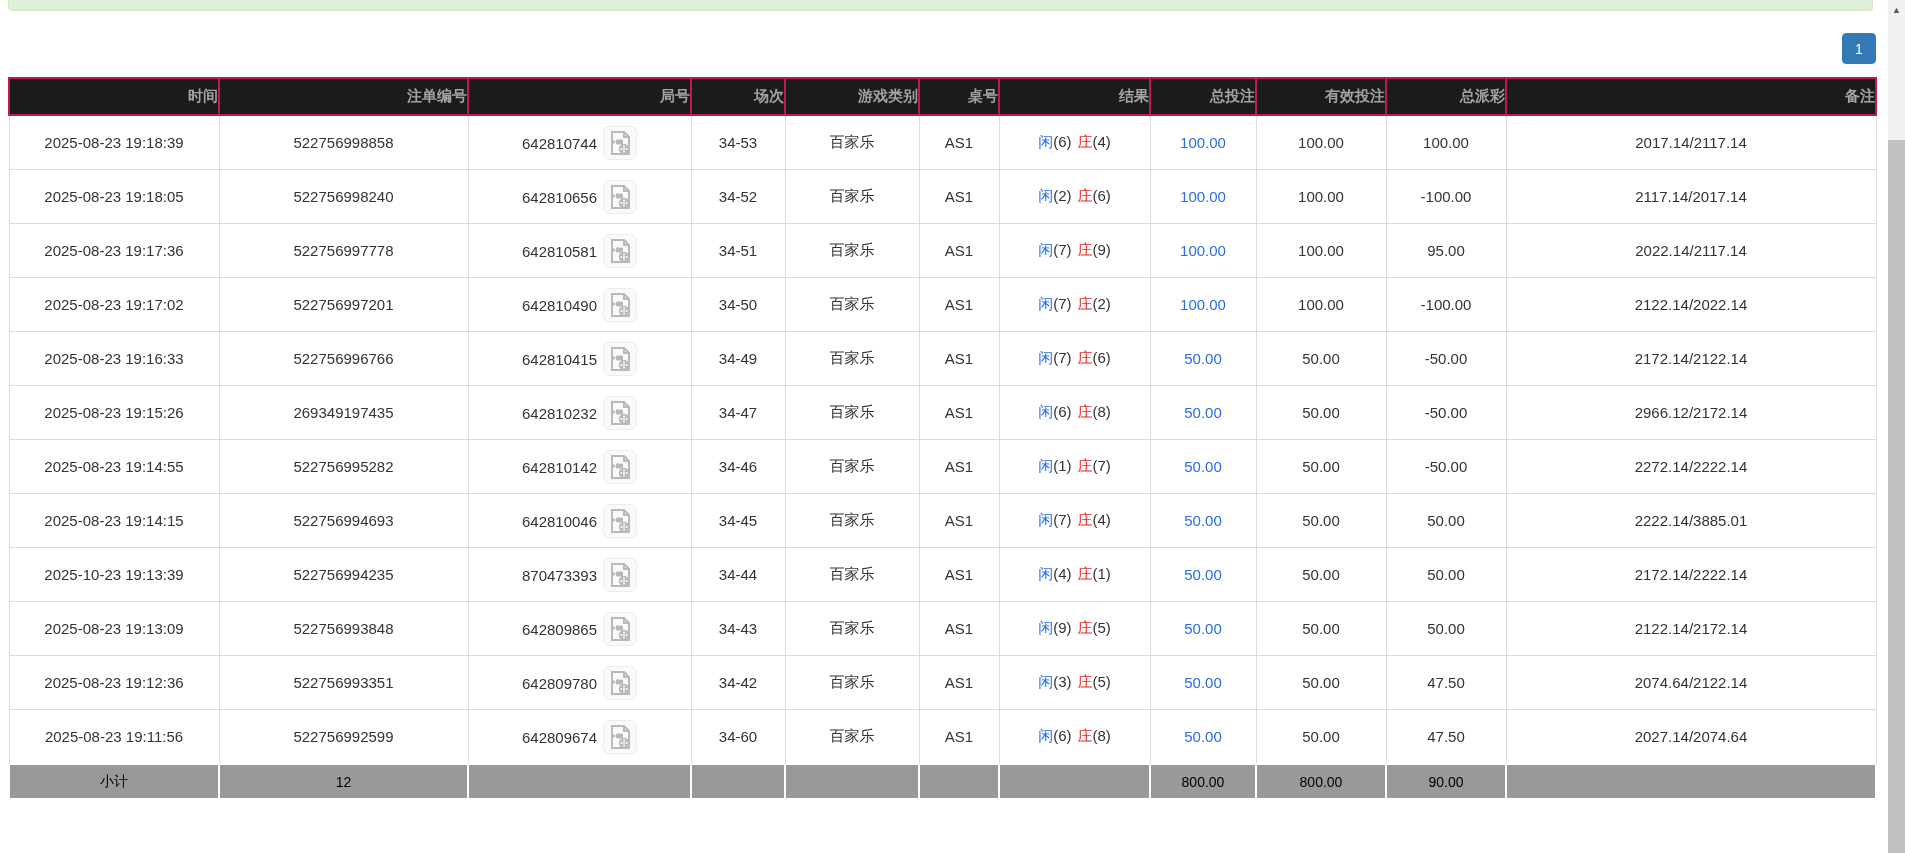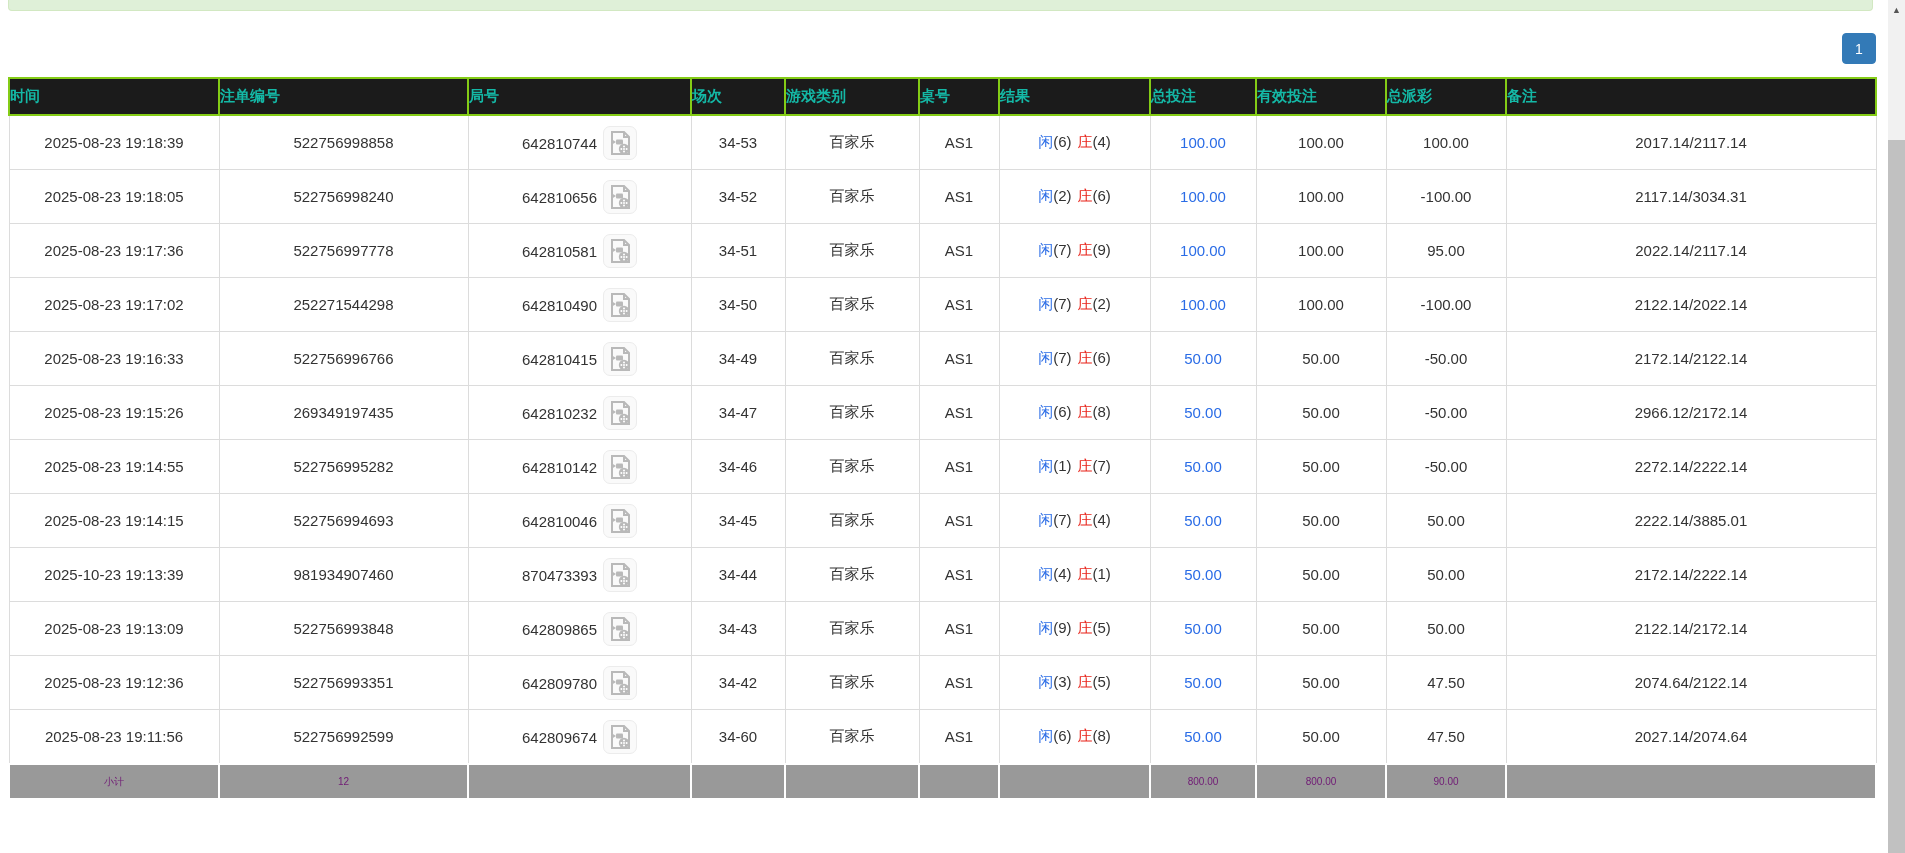--- a/index.html
+++ b/index.html
@@ -21,29 +21,29 @@
     background:var(--accent-blue,#337ab7);border:1px solid var(--accent-blue,#337ab7);
     color:#fff;font-size:14px;border-radius:4px;box-sizing:border-box;cursor:pointer;
     text-decoration:none;
   }
   
   table.bet-table{
     position:absolute;left:8px;top:77px;width:1867px;
     border-collapse:collapse;table-layout:fixed;
   }
   table.bet-table th{
-    background:var(--header-bg,#1b1b1b);color:#14b8a6;font-weight:bold;font-size:15px;
-    height:35px;border:2px solid #84cc16;padding:0;text-align:left;
+    background:var(--header-bg,#1b1b1b);color:#a3a3a3;font-weight:bold;font-size:15px;
+    height:35px;border:2px solid #be185d;padding:0;text-align:right;
   }
   table.bet-table td{
     height:53px;border:1px solid #dcdcdc;padding:0 4px;text-align:center;
     font-size:15px;color:#333;overflow:hidden;white-space:nowrap;
   }
   tfoot td.sum{
-    background:var(--summary-gray,#999);color:#701a75;height:33px;font-size:10px;
+    background:var(--summary-gray,#999);color:#000000;height:33px;font-size:14px;
     border:2px solid #fff;
   }
   .blue{color:var(--bet-blue,#2a6ce6);}
   .p-label{color:var(--player-blue,#2a6ce6);}
   .b-label{color:var(--banker-red,#e8251c);margin-left:6px;}
   .neg{color:var(--negative-red,#f50f0f);}
   
   .round-num{vertical-align:middle;}
   .video-btn{
     display:inline-flex;align-items:center;justify-content:center;
@@ -153,21 +153,21 @@
     <td>百家乐</td>
     <td>AS1</td>
     <td>
       <span class="p-label">闲</span><span>(2)</span><span class="b-label">庄</span><span>(6)</span>
     </td>
     <td>
       <span class="blue">100.00</span>
     </td>
     <td>100.00</td>
     <td class="neg">-100.00</td>
-    <td>2117.14/3034.31</td>
+    <td>2117.14/2017.14</td>
   </tr>
       <tr>
     <td>2025-08-23 19:17:36</td>
     <td>522756997778</td>
     <td>
       <span class="round-num">642810581</span><span class="video-btn">
             <svg width="24" height="26" viewBox="0 0 24 26">
           <path d="M4 2 h12 l5 5 v17 h-17 z" fill="none" stroke="#b9b9b9" stroke-width="2"></path>
           <path d="M16 2 v5 h5" fill="none" stroke="#b9b9b9" stroke-width="2"></path>
           <rect x="8" y="9.5" width="7" height="5" rx="1" fill="#b9b9b9"></rect>
@@ -189,21 +189,21 @@
     </td>
     <td>
       <span class="blue">100.00</span>
     </td>
     <td>100.00</td>
     <td>95.00</td>
     <td>2022.14/2117.14</td>
   </tr>
       <tr>
     <td>2025-08-23 19:17:02</td>
-    <td>252271544298</td>
+    <td>522756997201</td>
     <td>
       <span class="round-num">642810490</span><span class="video-btn">
             <svg width="24" height="26" viewBox="0 0 24 26">
           <path d="M4 2 h12 l5 5 v17 h-17 z" fill="none" stroke="#b9b9b9" stroke-width="2"></path>
           <path d="M16 2 v5 h5" fill="none" stroke="#b9b9b9" stroke-width="2"></path>
           <rect x="8" y="9.5" width="7" height="5" rx="1" fill="#b9b9b9"></rect>
           <path d="M8 12 L4.5 9.8 v4.4 Z" fill="#b9b9b9"></path>
           <circle cx="16" cy="19" r="5.2" fill="#b9b9b9"></circle>
           <circle cx="16" cy="19" r="1" fill="#fff"></circle>
           <circle cx="16" cy="16.4" r="1" fill="#fff"></circle>
@@ -349,21 +349,21 @@
     </td>
     <td>
       <span class="blue">50.00</span>
     </td>
     <td>50.00</td>
     <td>50.00</td>
     <td>2222.14/3885.01</td>
   </tr>
       <tr>
     <td>2025-10-23 19:13:39</td>
-    <td>981934907460</td>
+    <td>522756994235</td>
     <td>
       <span class="round-num">870473393</span><span class="video-btn">
             <svg width="24" height="26" viewBox="0 0 24 26">
           <path d="M4 2 h12 l5 5 v17 h-17 z" fill="none" stroke="#b9b9b9" stroke-width="2"></path>
           <path d="M16 2 v5 h5" fill="none" stroke="#b9b9b9" stroke-width="2"></path>
           <rect x="8" y="9.5" width="7" height="5" rx="1" fill="#b9b9b9"></rect>
           <path d="M8 12 L4.5 9.8 v4.4 Z" fill="#b9b9b9"></path>
           <circle cx="16" cy="19" r="5.2" fill="#b9b9b9"></circle>
           <circle cx="16" cy="19" r="1" fill="#fff"></circle>
           <circle cx="16" cy="16.4" r="1" fill="#fff"></circle>

